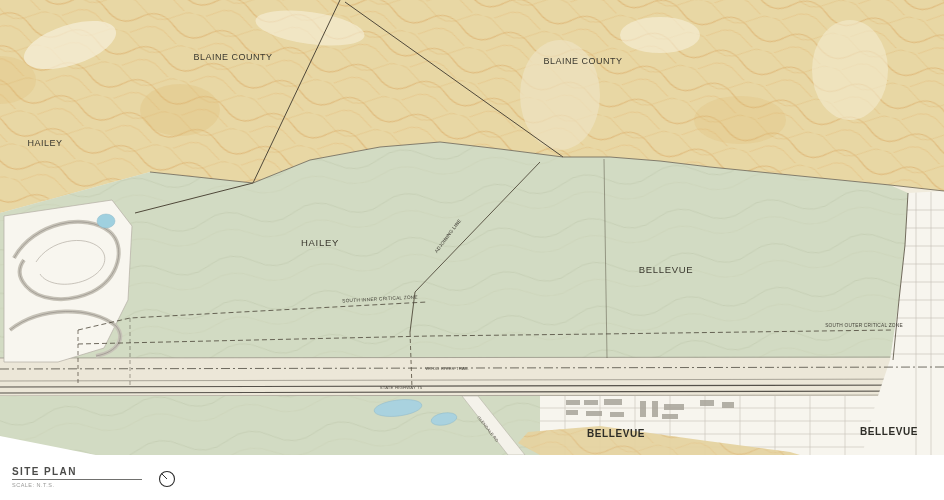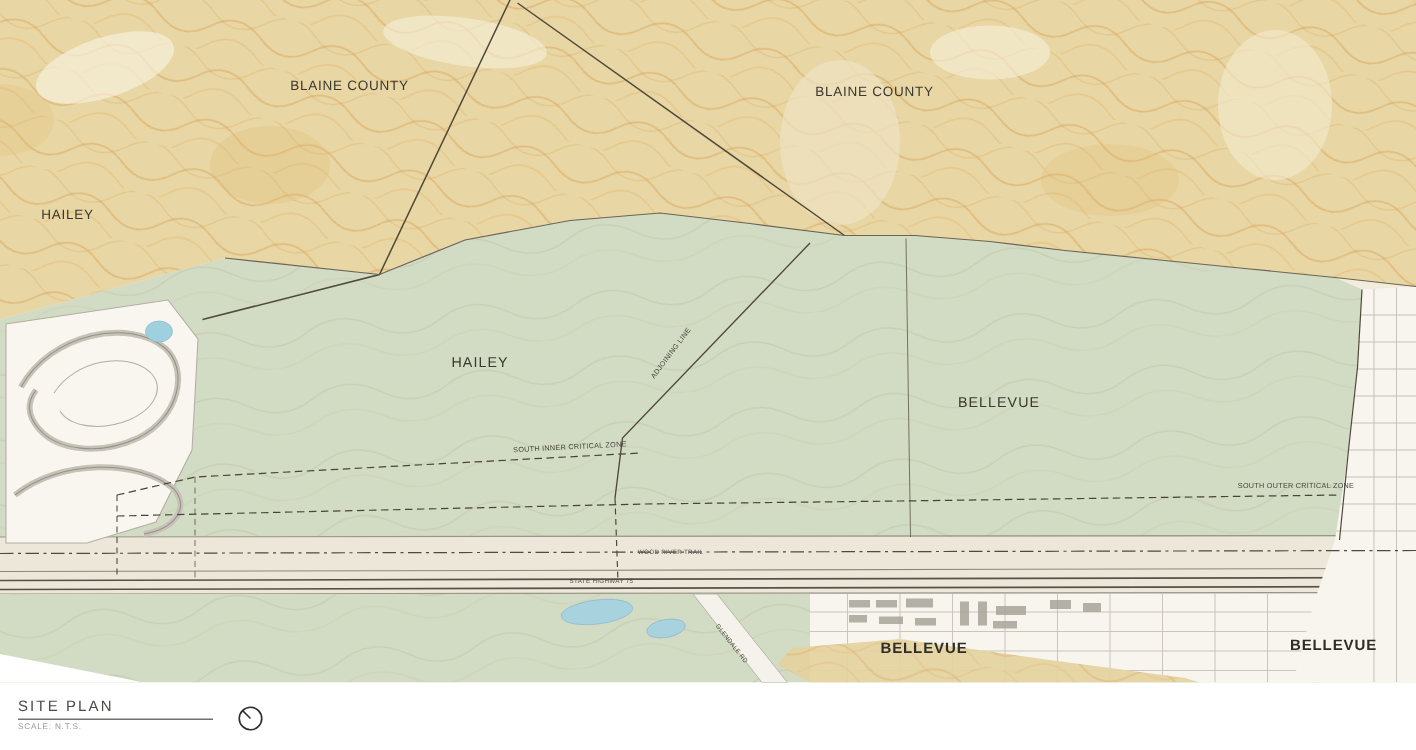--- a/index.html
+++ b/index.html
@@ -10,21 +10,21 @@
        letter-spacing:.5px;font-weight:400;}
   .lbl.big{font-size:9px;}
   .lbl.parcel{font-size:9.5px;letter-spacing:.7px;}
   .lbl.town{font-size:10px;font-weight:600;letter-spacing:.6px;color:#2e2d27;}
   .lbl.tiny{font-size:4.8px;letter-spacing:.2px;color:#45433a;}
   .lbl.micro{font-size:4.2px;letter-spacing:.2px;color:#504d44;}
   .rot-adjoin{transform:translate(-50%,-50%) rotate(-53deg);}
   .rot-inner{transform:translate(-50%,-50%) rotate(-3deg);}
   .rot-road{transform:translate(-50%,-50%) rotate(52deg);}
   .titleblock{position:absolute;left:12px;top:466px;}
-  .tb-title{font-size:10px;font-weight:400;letter-spacing:1.4px;color:#4b4b49;}
+  .tb-title{font-size:10px;font-weight:700;letter-spacing:1.4px;color:#4b4b49;}
   .tb-rule{width:130px;height:1px;background:#70706e;margin-top:2px;}
   .tb-scale{font-size:5.5px;letter-spacing:.5px;color:#9a9a98;margin-top:2px;}
   .north{position:absolute;left:156px;top:468px;width:22px;height:22px;}
 </style>
 </head>
 <body>
 
 <div class="stage">
 
   <div class="map-wrap">

